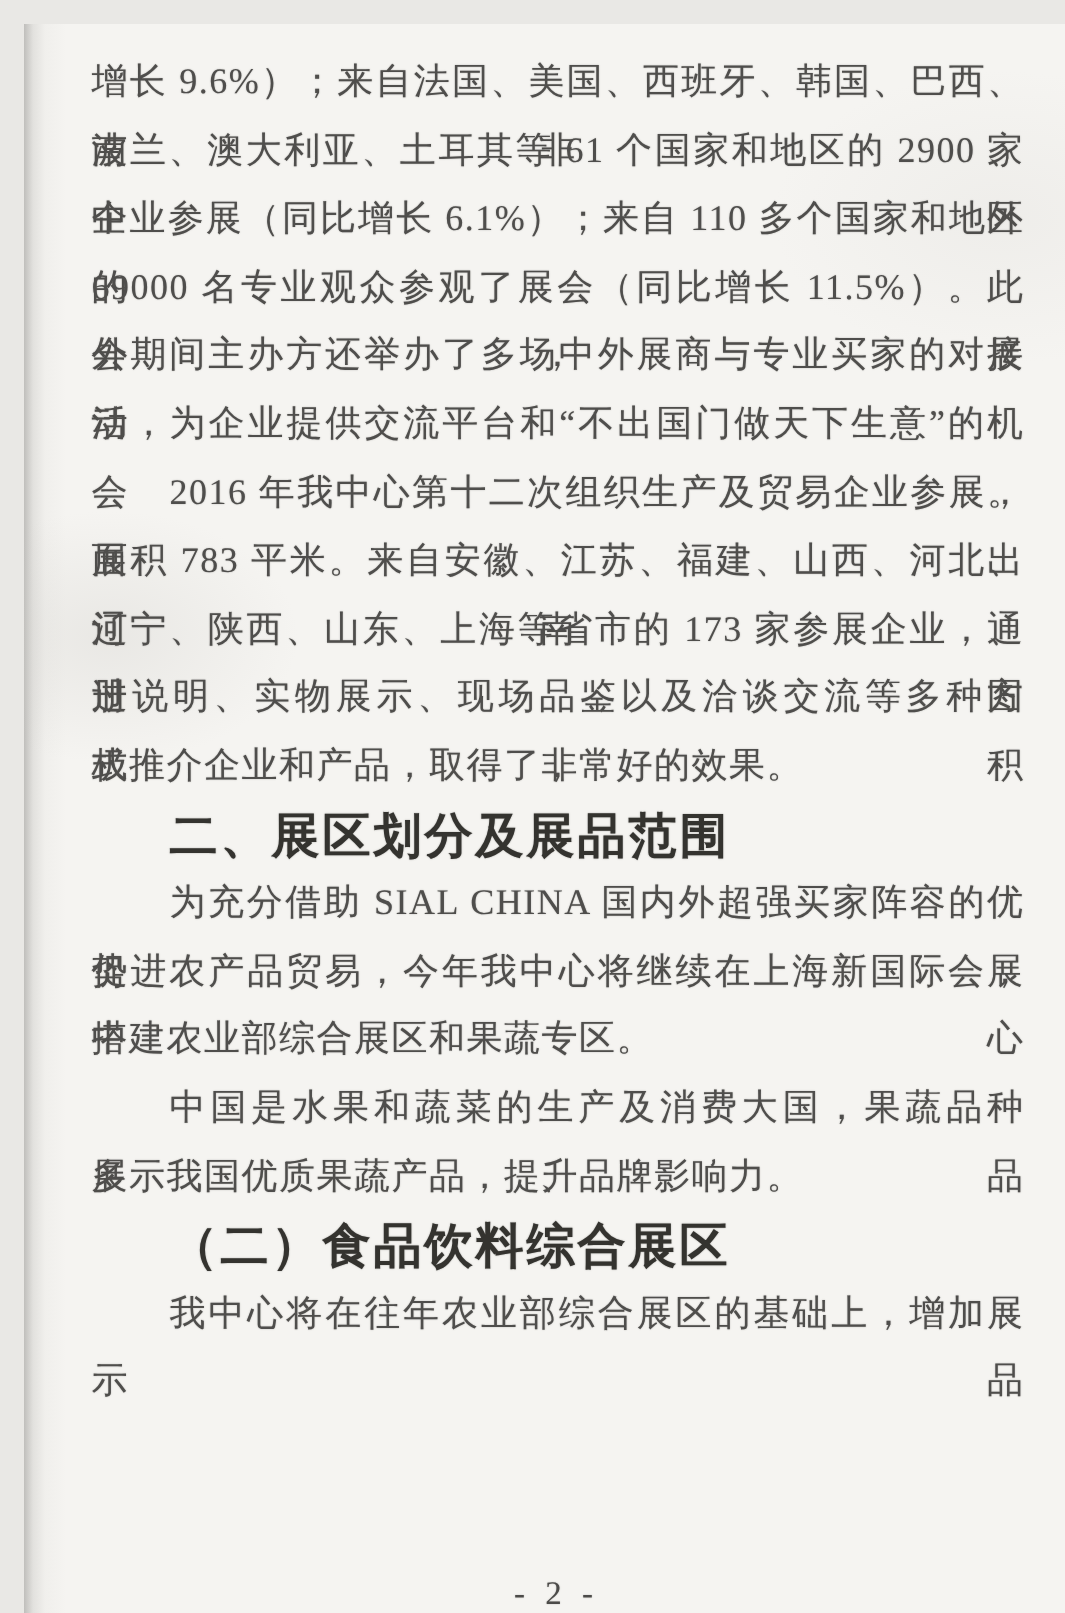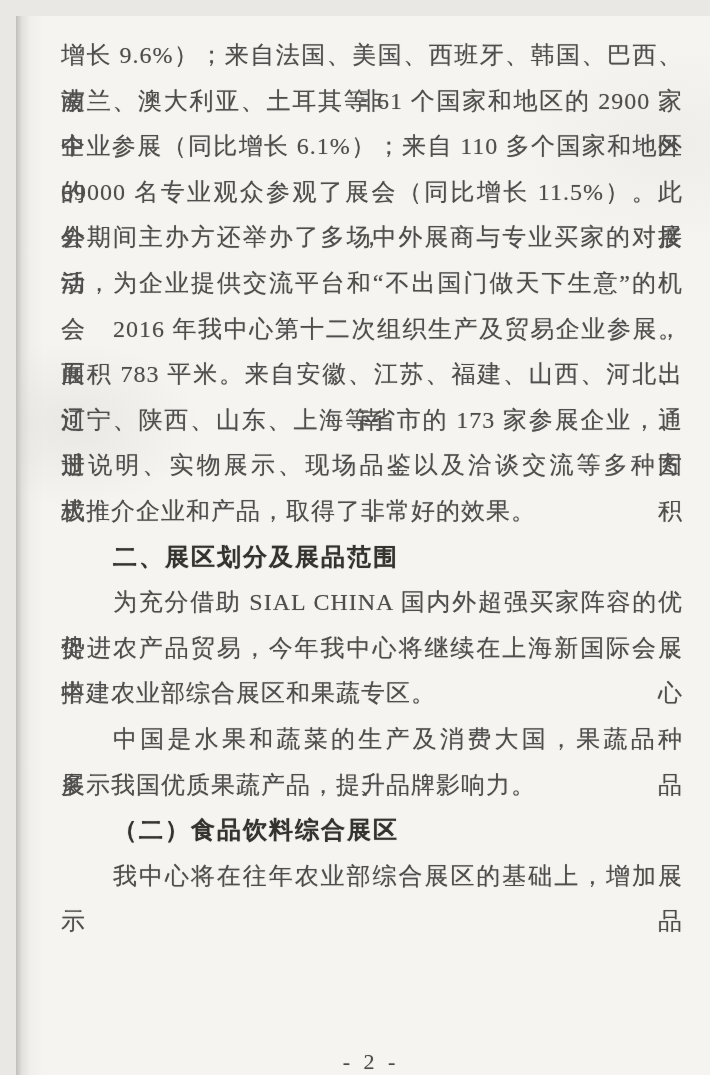--- a/index.html
+++ b/index.html
@@ -42,21 +42,21 @@
     text-align: justify;
     text-align-last: justify;
   }
   .line.left {
     text-align: left;
   }
   .line.indent {
     text-indent: 52px;
   }
   .line.heading {
-    font-size: 24px;
+    font-size: 32px;
     font-weight: 700;
     color: #34332f;
     letter-spacing: 2px;
     text-shadow: 0 0 1px rgba(52,51,47,0.5);
     white-space: nowrap;
     text-align: left;
   }
   .page-number {
     position: absolute;
     top: 1033px;

